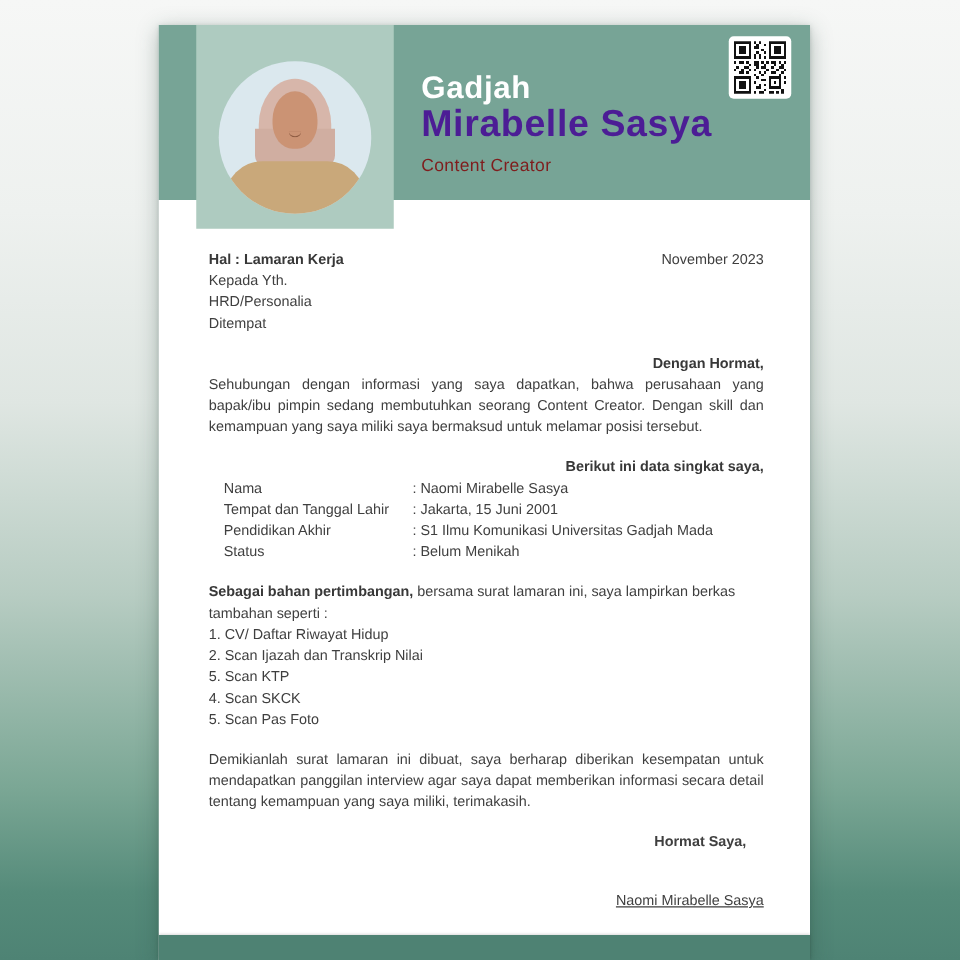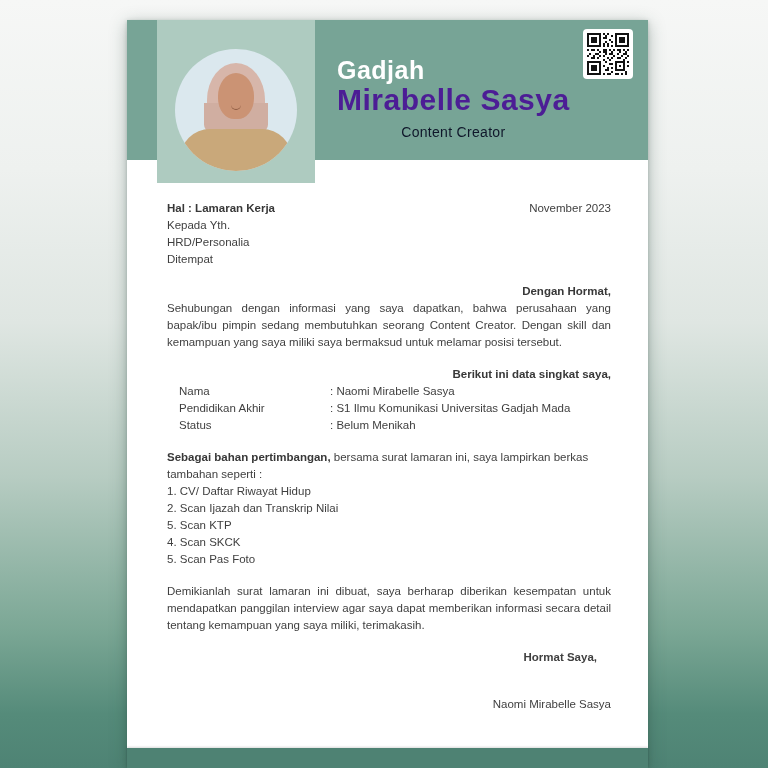--- a/index.html
+++ b/index.html
@@ -43,41 +43,41 @@
     position:absolute; left:50%; transform:translateX(-50%); top:24px;
     width:36px; height:46px; background:#cb9374; border-radius:50% 50% 45% 45%;
   }
   .smile {
     position:absolute; left:50%; transform:translateX(-50%); top:56px;
     width:10px; height:5px; border-bottom:1.5px solid #8d5b42; border-radius:0 0 8px 8px;
   }
   .name-block { position:absolute; left:210px; top:36px; z-index:3; }
   .first-name { font-size:25px; font-weight:bold; color:#ffffff; line-height:29px; letter-spacing:0.5px; }
   .last-name  { font-size:30px; font-weight:700; color:#4c1d95; line-height:29px; letter-spacing:0.5px; }
-  .job-title  { font-size:14px; color:#0f172a; margin-top:10px; letter-spacing:0.3px;text-align:center; }
+  .job-title  { font-size:14px; color:#7f1d1d; margin-top:10px; letter-spacing:0.3px; }
   .qr-box {
     position:absolute; right:15px; top:9px; width:50px; height:50px;
     background:#ffffff; border-radius:4px; padding:4px; z-index:3;
   }
   .qr-box svg { width:100%; height:100%; display:block; }
   
   .letter-body {
     position:absolute; left:40px; top:180px; width:444px;
     font-size:11.5px; line-height:17px; color:#3f3f3f;
   }
   .bold { font-weight:bold; color:#383838;text-align:right; }
   .subject-row { display:flex; justify-content:space-between; }
   .para { text-align:justify; }
   .gap { height:15px; }
   .data-row { display:flex; }
   .data-label { width:151px; flex:none;margin-left:12px; }
   .data-value { flex:1; }
   .sign-block { text-align:right; }
   .sign-off { padding-right:14px;font-weight:bold; }
-  .sign-name { margin-top:30px; }
+  .sign-name { margin-top:30px;text-decoration:underline; }
   
   .footer-band {
     position:absolute; left:0; bottom:0; width:100%; height:20px;
     background:#4e8273; box-shadow:0 -1px 2px rgba(0,0,0,0.15);
   }
 </style>
 </head>
 <body>
 
 <div class="page">
@@ -199,20 +199,24 @@
     <div class="para">Sehubungan dengan informasi yang saya dapatkan, bahwa perusahaan yang bapak/ibu pimpin sedang membutuhkan seorang Content Creator. Dengan skill dan kemampuan yang saya miliki saya bermaksud untuk melamar posisi tersebut.</div>
 
     <div class="gap"></div>
 
     <div class="bold">Berikut ini data singkat saya,</div>
     <div class="data-row">
       <span class="data-label">Nama</span>
       <span class="data-value">: Naomi Mirabelle Sasya</span>
     </div>
     <div class="data-row">
+      <span class="data-label">Tempat dan Tanggal Lahir</span>
+      <span class="data-value">: Jakarta, 15 Juni 2001</span>
+    </div>
+    <div class="data-row">
       <span class="data-label">Pendidikan Akhir</span>
       <span class="data-value">: S1 Ilmu Komunikasi Universitas Gadjah Mada</span>
     </div>
     <div class="data-row">
       <span class="data-label">Status</span>
       <span class="data-value">: Belum Menikah</span>
     </div>
 
     <div class="gap"></div>
 

